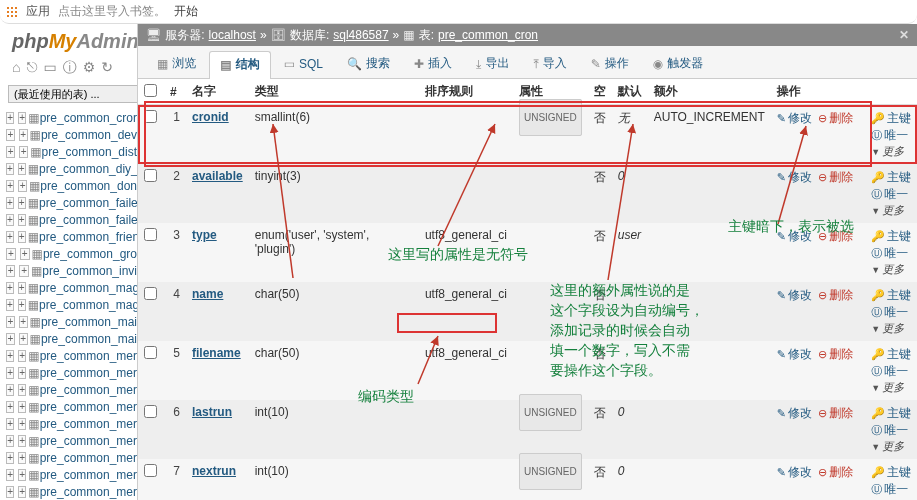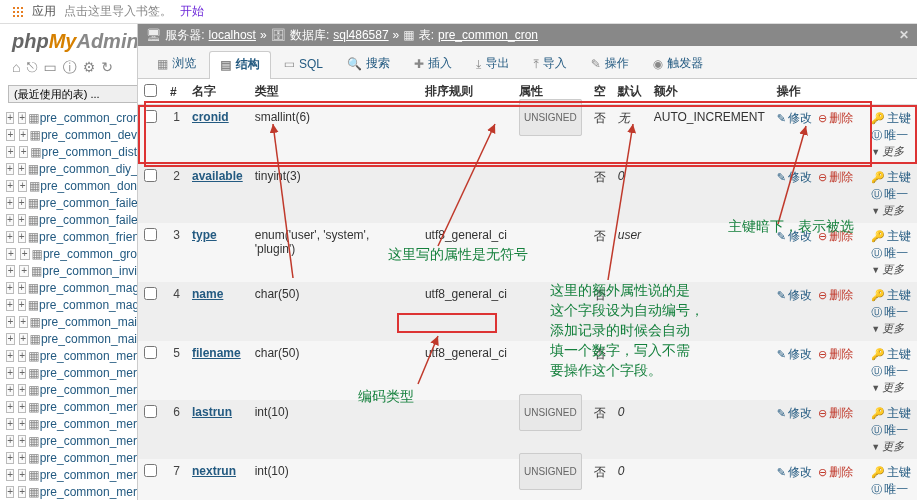--- a/index.html
+++ b/index.html
@@ -1,21 +1,21 @@
 <!DOCTYPE html>
 <html><head>
 <meta charset="utf-8">
 <style>
   * { margin:0; padding:0; box-sizing:border-box; font-family:"Microsoft YaHei",Arial,sans-serif; }
   body { background:#fff; font-size:12px; color:#333; overflow:hidden; width:917px; height:500px; position:relative; }
-  .topbar { height:24px; background:#fff; border-bottom:1px solid #ddd; padding:2px 12px; display:flex; align-items:center; gap:8px; }
+  .topbar { height:24px; background:#fff; border-bottom:1px solid #ddd; padding:2px 6px; display:flex; align-items:center; gap:8px;border-radius:9px; }
   .grid-icon { width:12px; height:12px; display:inline-block; background:
     radial-gradient(circle,#e67e22 1.5px,transparent 1.5px) 0 0/4px 4px; }
   .topbar span { color:#555; }
-  .topbar a { color:#6d28d9; text-decoration:none; }
+  .topbar a { color:#404040; text-decoration:none; }
   .main { display:flex; height:calc(100% - 24px); }
   
   .sidebar { width:138px; background:#fff; border-right:1px solid #ccc; overflow:hidden; }
   .logo { padding:6px 12px 4px; font-size:20px; font-weight:bold; font-style:italic; }
   .logo .p1 { color:#666; } .logo .p2 { color:#d68000; } .logo .p3 { color:#888; }
   .sb-icons { display:flex; gap:6px; padding:2px 12px 6px; color:#888; }
   .sb-icons span { cursor:pointer; font-size:14px; }
   .sb-select { margin:2px 8px 6px; width:150px;}
   .sb-select select { width:100%; font-size:11px; padding:1px; border:1px solid #bbb; }
   .tree { padding-left:4px; }

